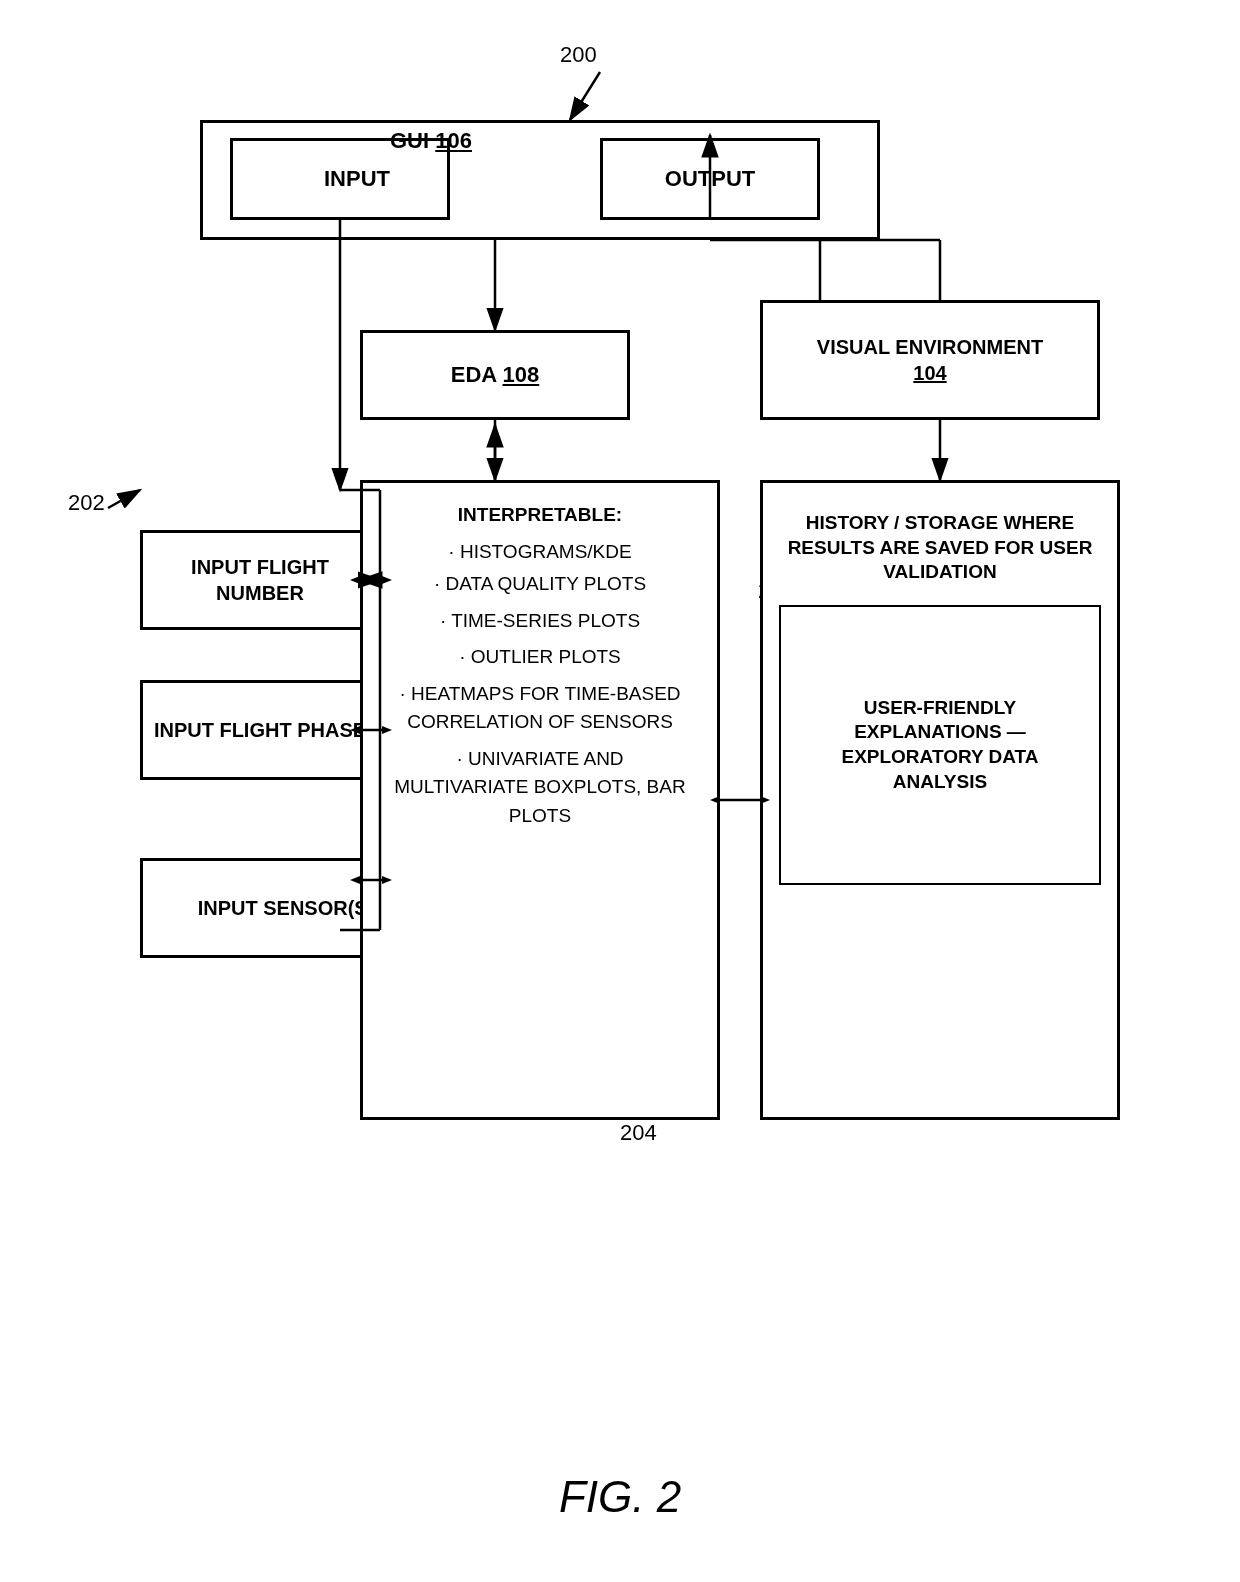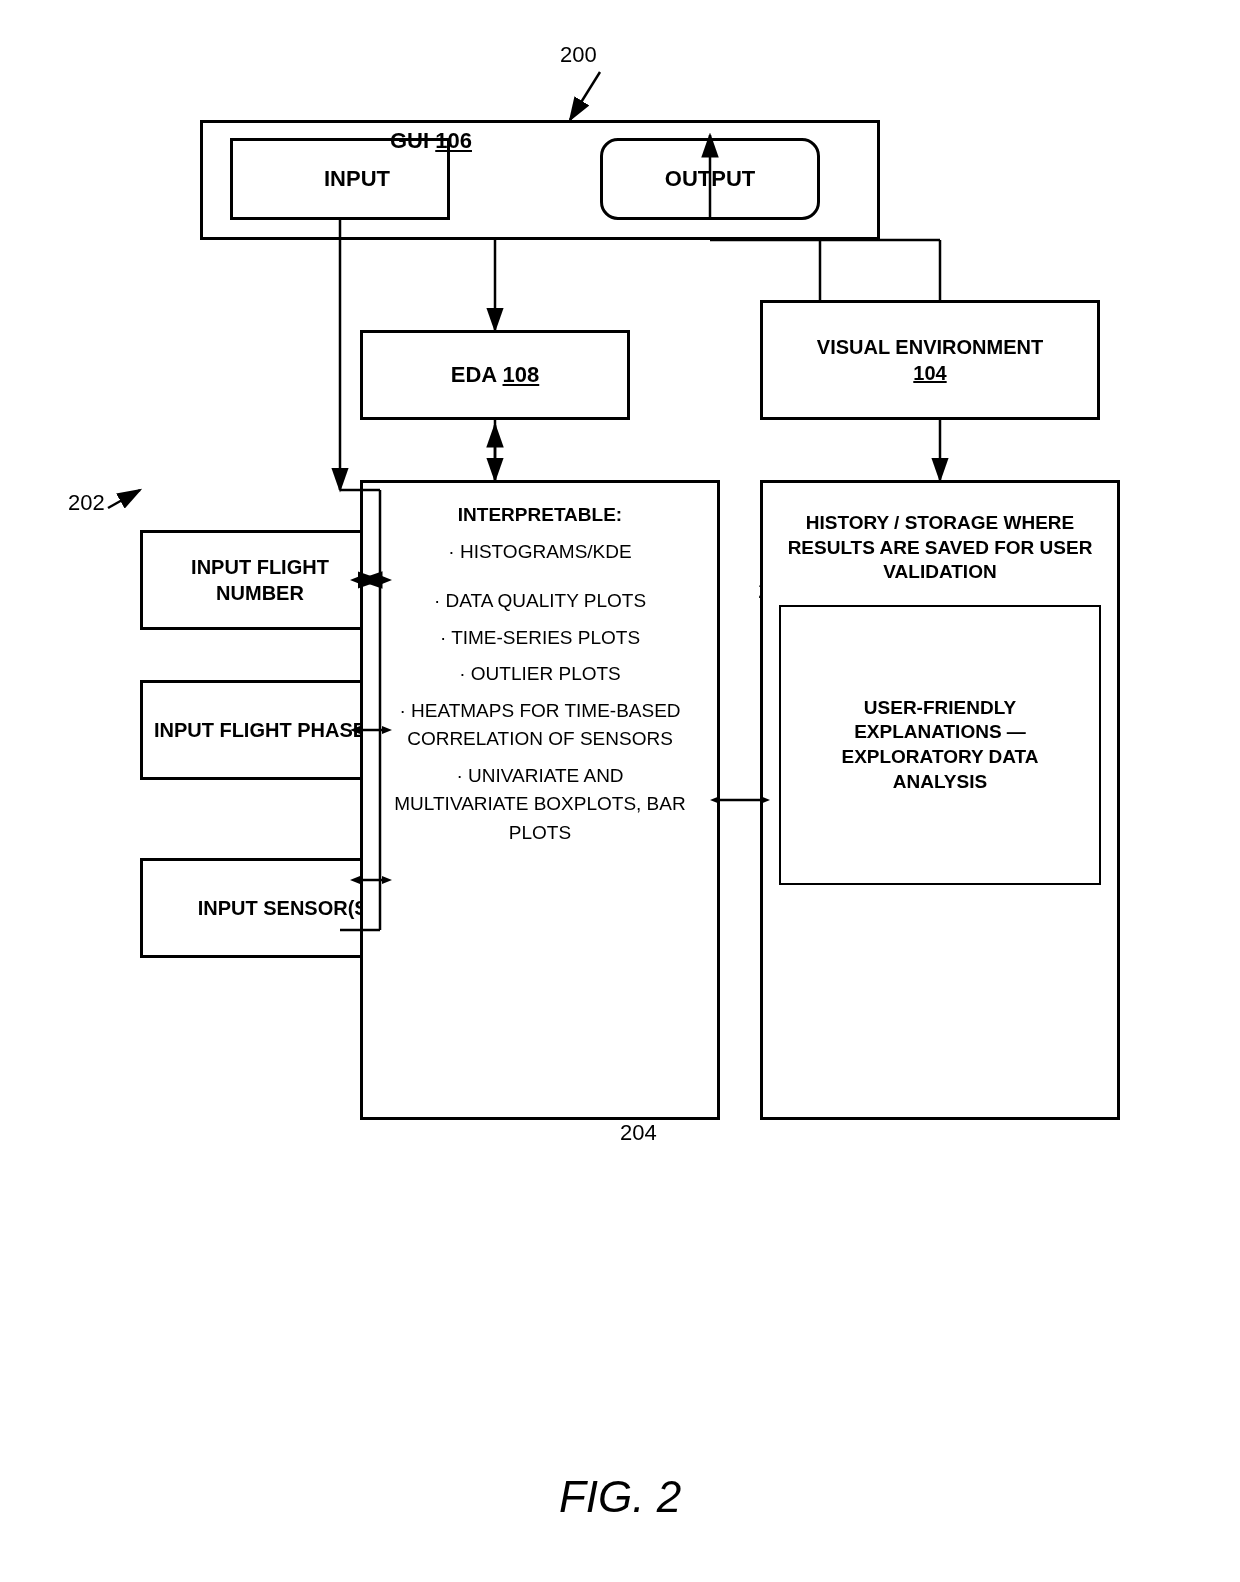--- a/index.html
+++ b/index.html
@@ -79,21 +79,21 @@
 
   <span class="ref-number" style="top:42px; left:560px;">200</span>
 
   <div class="box" style="top:120px; left:200px; width:680px; height:120px; font-size:24px; font-weight:normal;">
   </div>
 
   <div class="box" style="top:138px; left:230px; width:220px; height:82px;padding-left:42px;">
     <span>INPUT</span>
   </div>
 
-  <div class="box" style="top:138px; left:600px; width:220px; height:82px;border-radius:18px;">
+  <div class="box" style="top:138px; left:600px; width:220px; height:82px;">
     <span>OUTPUT</span>
   </div>
 
   <span class="label-text" style="top:128px; left:390px;">
     <span>GUI</span> <span class="label-underline">106</span>
   </span>
 
   <div class="box" style="top:330px; left:360px; width:270px; height:90px;">
     <span>
       <span>EDA</span> <span class="label-underline">108</span>
@@ -117,21 +117,21 @@
   </div>
 
   <div class="box" style="top:830px; left:140px; width:292px; height:100px; font-size:20px;margin-top:28px;">
     <span>INPUT SENSOR(S)</span>
   </div>
 
   <div class="box" style="top:480px; left:360px; width:360px; height:640px; font-size:19px; font-weight:normal; align-items:flex-start; justify-content:flex-start; padding:18px 24px; line-height:1.5;">
     <div>
       <div style="font-weight:bold; margin-bottom:8px;">INTERPRETABLE:</div>
       <div>· HISTOGRAMS/KDE</div>
-      <div style="margin-top:21px;">· DATA QUALITY PLOTS</div>
+      <div style="margin-top:4px;">· DATA QUALITY PLOTS</div>
       <div style="margin-top:8px;">· TIME-SERIES PLOTS</div>
       <div style="margin-top:8px;">· OUTLIER PLOTS</div>
       <div style="margin-top:8px;">· HEATMAPS FOR TIME-BASED CORRELATION OF SENSORS</div>
       <div style="margin-top:8px;">· UNIVARIATE AND MULTIVARIATE BOXPLOTS, BAR PLOTS</div>
     </div>
   </div>
 
   <span class="ref-number" style="top:1120px; left:620px;">204</span>
 
   <span class="ref-number" style="top:578px; left:758px;">206</span>

